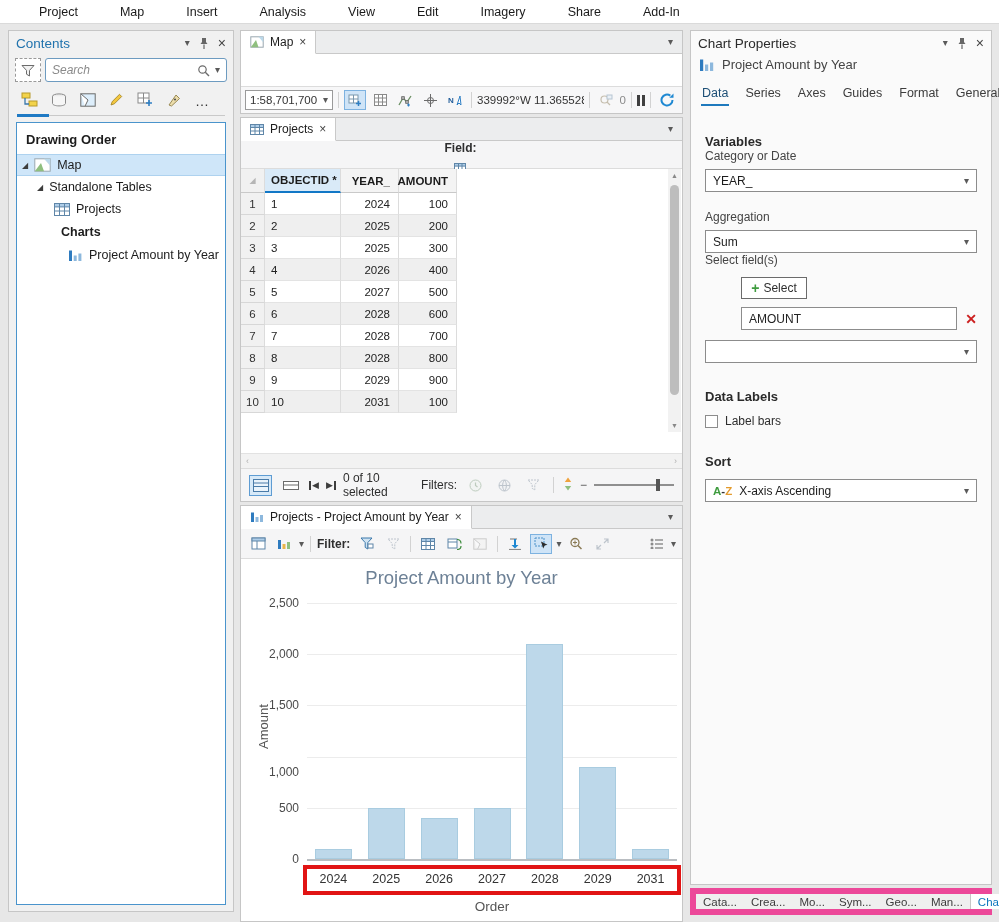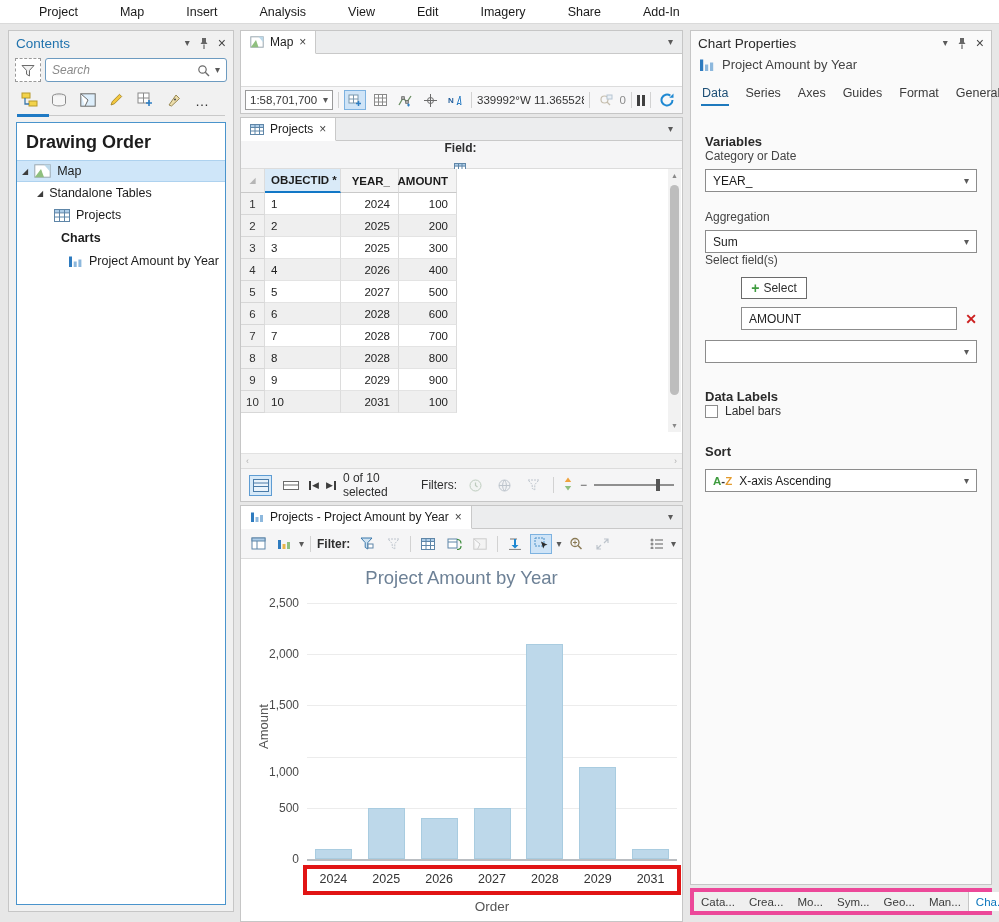--- a/index.html
+++ b/index.html
@@ -22,21 +22,21 @@
   .contents-pane { left:8px; top:30px; width:226px; height:882px; background:#f1f1f1; display:flex; flex-direction:column; }
   .contents-title { color:#2173ad; font-size:13.5px; }
   .search-row { display:flex; gap:4px; padding:3px 6px 2px 6px; align-items:center; }
   .filter-btn { width:26px; height:24px; border:1px dashed #9a9a9a; background:#fff; display:flex; align-items:center; justify-content:center; }
   .search-box { flex:1; height:24px; background:#fff; border:1px solid #6d9bc0; border-radius:3px; display:flex; align-items:center; padding:0 6px; gap:5px; }
   .search-ph { font-style:italic; color:#8a8a8a; font-size:12px; flex:1; }
   .icon-tabs { position:relative; height:34px; display:flex; align-items:center; gap:13px; padding:0 12px; }
   .icon-tabs .underline { position:absolute; left:8px; right:8px; bottom:2px; height:1px; background:#c9c9c9; }
   .icon-tabs .underline-active { position:absolute; left:8px; bottom:1px; width:32px; height:3px; background:#1f7ac4; }
   .tree-box { flex:1; margin:4px 7px 6px 7px; background:#fff; border:1px solid #4a94cc; overflow:hidden; }
-  .tree-heading { font-weight:bold; font-size:18px; color:#1c1c1c; padding:9px 4px 7px 9px; }
+  .tree-heading { font-weight:bold; font-size:13px; color:#1c1c1c; padding:9px 4px 7px 9px; }
   .tree-item { height:22px; display:flex; align-items:center; font-size:12.5px; color:#1c1c1c; gap:6px; }
   .tree-item.map-row { background:#cfe6f9; border-top:1px solid #aed2ef; border-bottom:1px solid #aed2ef; }
   .tri { font-size:8px; color:#3d3d3d; }
   .bold { font-weight:bold; }
 
   
   .tabstrip { height:23px; background:#ecedee; border-bottom:1px solid #c9c9c9; display:flex; align-items:stretch; }
   .tab-active { background:#fff; border-right:1px solid #c9c9c9; display:flex; align-items:center; gap:6px; padding:0 9px; font-size:12px; color:#1c1c1c; position:relative; margin-bottom:-1px; border-bottom:1px solid #fff; }
   .strip-chevron { margin-left:auto; display:flex; align-items:center; padding:0 9px; }
 
@@ -109,28 +109,28 @@
   .f-section { font-weight:bold; font-size:13px; color:#2a2a2a; }
   .f-label { font-size:12px; color:#444; display:flex; align-items:center; gap:6px; }
   .combo { margin-top:6px; height:23px; background:#fff; border:1px solid #8c8c8c; display:flex; align-items:center; padding:0 7px; font-size:12px; color:#1c1c1c; }
   .combo .glyph { margin-left:auto; }
   .select-btn { margin:10px 0 0 36px; width:66px; height:22px; background:#fff; border:1px solid #6b6b6b; display:inline-flex; align-items:center; justify-content:center; gap:4px; font-size:12px; color:#2e2e2e; }
   .plus { color:#3f9c3f; font-weight:bold; font-size:14px; line-height:1; }
   .numfield-row { display:flex; align-items:center; gap:8px; margin:8px 0 0 36px; }
   .numfield { flex:1; height:23px; background:#fff; border:1px solid #8c8c8c; display:flex; align-items:center; padding:0 7px; font-size:12px; }
   .red-x { color:#cc1f1f; font-weight:bold; font-size:14px; }
   .info-i { width:14px; height:14px; border:1px solid #2b7cd3; border-radius:50%; color:#2b7cd3; font-size:10px; font-style:italic; display:inline-flex; align-items:center; justify-content:center; font-family:"Liberation Serif", serif; }
-  .cb-row { display:flex; align-items:center; gap:7px; font-size:12px; color:#2e2e2e; }
+  .cb-row { display:flex; align-items:center; gap:7px; margin-top:10px; font-size:12px; color:#2e2e2e; }
   .cb { width:13px; height:13px; border:1px solid #8c8c8c; background:#fff; }
   .az { display:inline-flex; gap:0; font-weight:bold; font-size:11.5px; margin-right:7px; }
   .az .a { color:#3f9c3f; } .az .s { color:#333; } .az .z { color:#e49b2d; }
   .mt24 { margin-top:26px; } .mt18 { margin-top:18px; }
 
   
-  .bottom-tabs { position:absolute; left:690px; top:888px; width:302px; height:27px; background:#efefef; border:4px solid #ec4899; display:flex; align-items:stretch; }
+  .bottom-tabs { position:absolute; left:690px; top:888px; width:302px; height:27px; background:#efefef; border:6px solid #ec4899; display:flex; align-items:stretch; }
   .btab { display:flex; align-items:center; padding:0 7px; font-size:11.5px; color:#3c3c3c; }
   .btab.active { background:#fff; color:#0c76bd; border-left:1px solid #c6c6c6; border-right:1px solid #c6c6c6; }
 </style>
 </head>
 <body>
 
 <div id="root">
 
   <div class="menubar" id="menubar">
       <span class="menu-item">Project</span>

